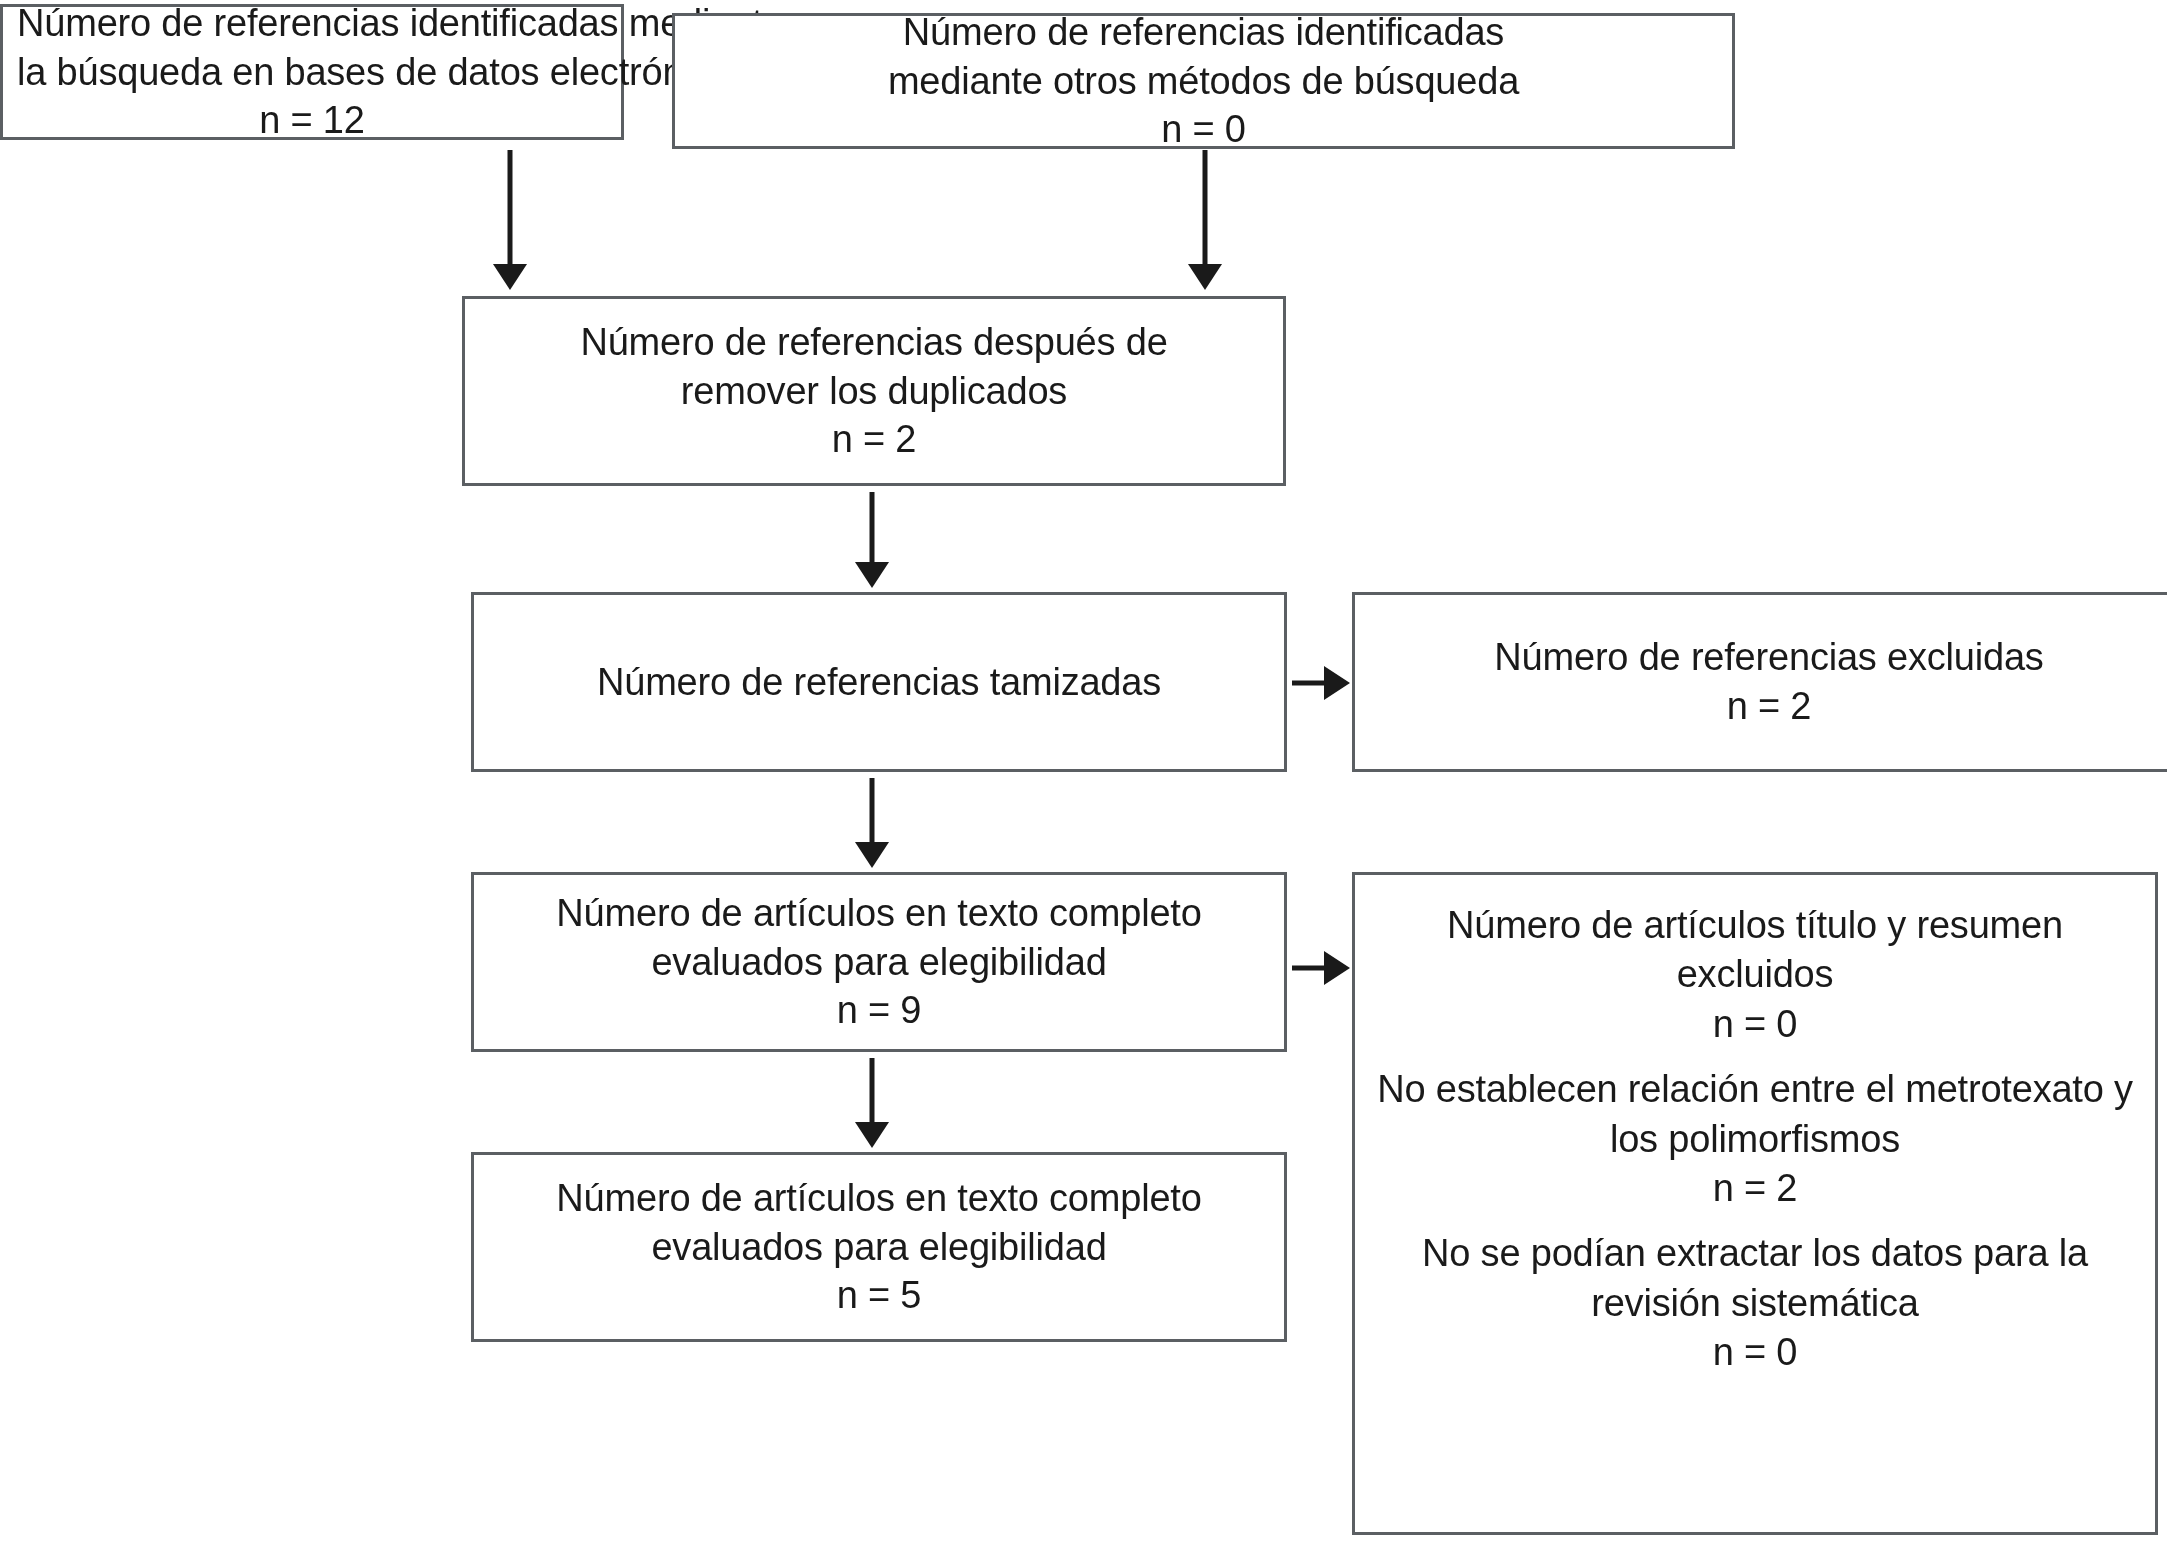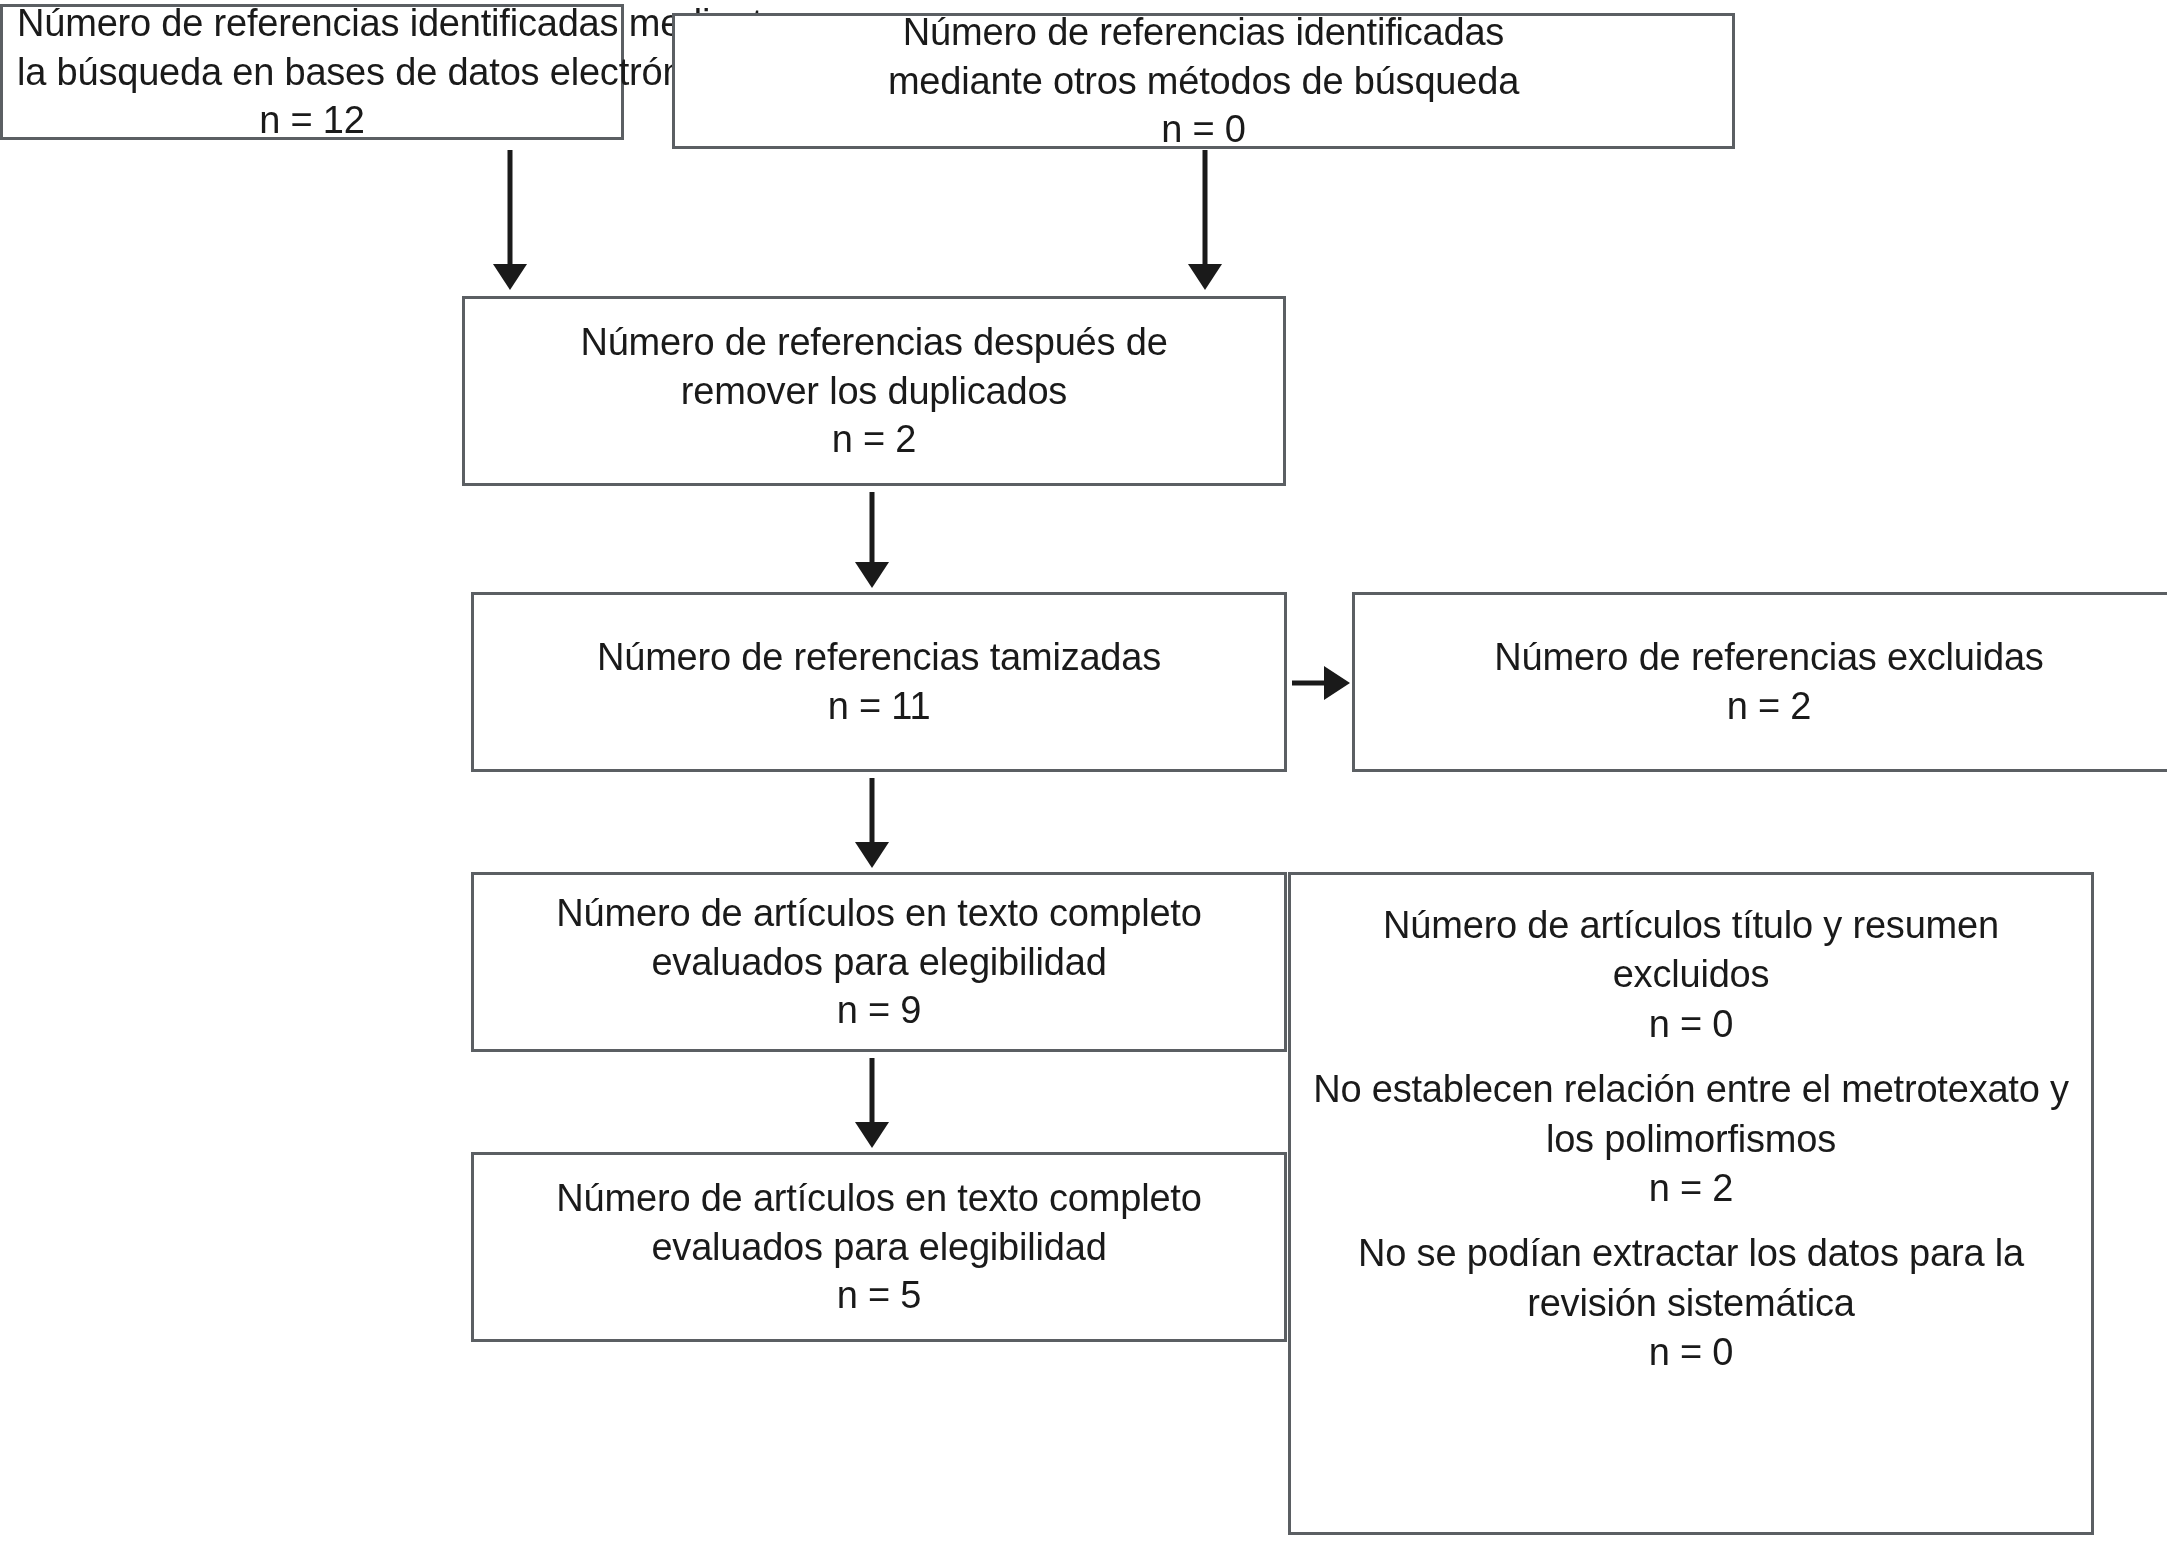--- a/index.html
+++ b/index.html
@@ -47,21 +47,21 @@
   .flow-box .para:first-child {
     margin-top: 0;
   }
   
   #box-db            { left: 0px;    top: 4px;    width: 624px;  height: 136px; }
   #box-other         { left: 672px;  top: 13px;    width: 1063px; height: 136px; }
   #box-dedup         { left: 462px;  top: 296px;  width: 824px;  height: 190px; }
   #box-screened      { left: 471px;  top: 592px;  width: 816px;  height: 180px; }
   #box-excluded-refs { left: 1352px; top: 592px;  width: 834px;  height: 180px; }
   #box-fulltext-1    { left: 471px;  top: 872px;  width: 816px;  height: 180px; }
-  #box-excluded-list { left: 1288px; top: 872px;  width: 806px;  height: 663px; }
+  #box-excluded-list { left: 1352px; top: 872px;  width: 806px;  height: 663px; }
   #box-fulltext-2    { left: 471px;  top: 1152px; width: 816px;  height: 190px; }
 
   
   #box-db .line      { font-size: 38px; }
   #box-other .line   { font-size: 38px; }
 
   
   #box-excluded-list .line {
     font-size: 38px;
     line-height: 1.3;
@@ -168,21 +168,20 @@
     <span class="line">n = 2</span>
   </div>
 
   <div class="arrow-v" id="arrow-dedup-to-screened">
     <span class="shaft"></span>
     <span class="head"></span>
   </div>
 
   <div class="flow-box" id="box-screened">
     <span class="line">Número de referencias tamizadas</span>
-    <span class="line">n = 11</span>
   </div>
 
   <div class="arrow-h" id="arrow-screened-to-excluded">
     <span class="shaft"></span>
     <span class="head"></span>
   </div>
 
   <div class="flow-box" id="box-excluded-refs">
     <span class="line">Número de referencias excluidas</span>
     <span class="line">n = 2</span>

